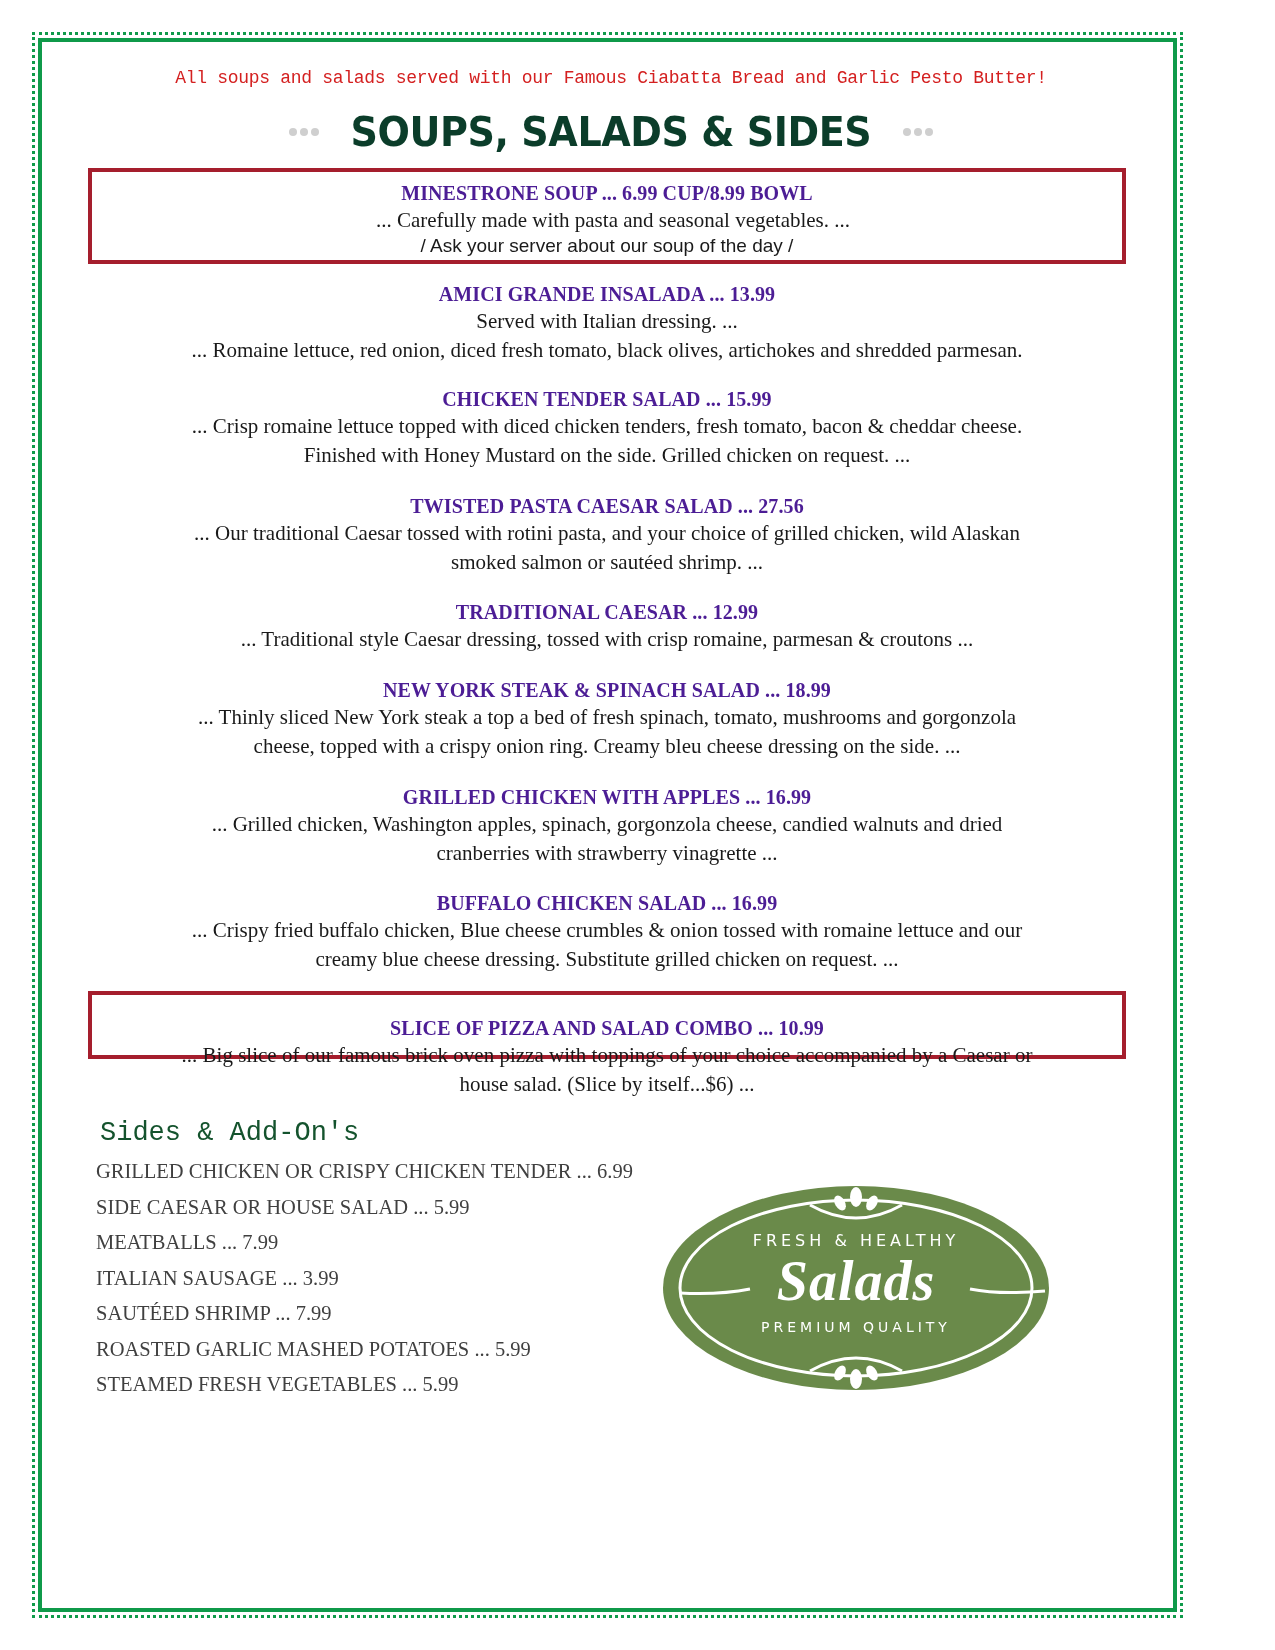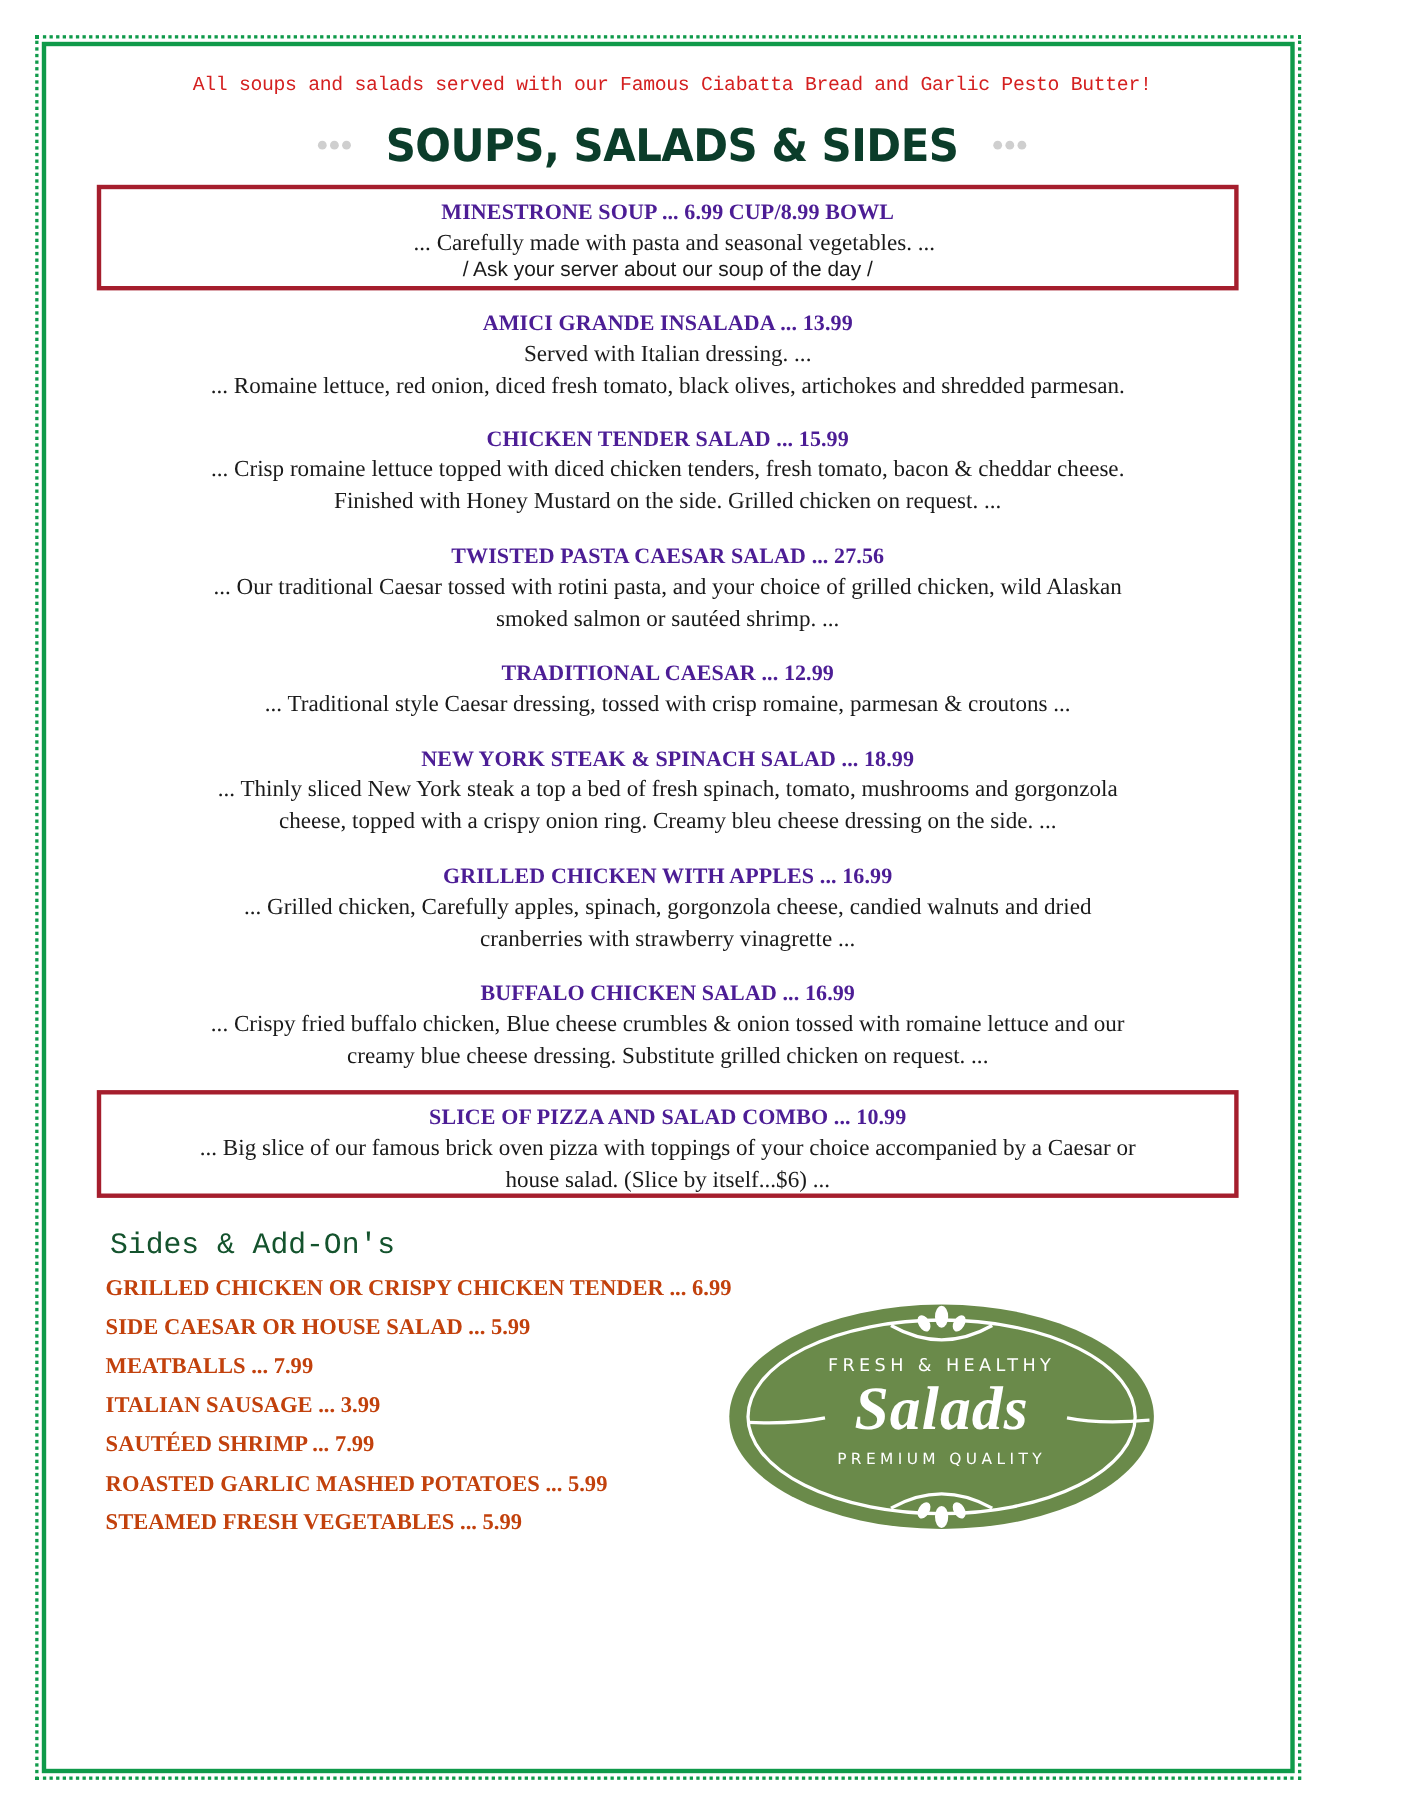--- a/index.html
+++ b/index.html
@@ -50,22 +50,22 @@
   .item-note {
     font-family: "Liberation Sans", sans-serif; font-size: 19px; line-height: 24px; color: #1a1a1a;
   }
 
   .sides-title {
     position: absolute; left: 100px; top: 1118px;
     font-family: "Liberation Mono", monospace; font-size: 27px; color: #14532d;
   }
   .sides-list { position: absolute; left: 96px; top: 1156px; }
   .side-item {
-    font-family: "Liberation Serif", serif; font-weight: bold; font-size: 20.5px;
-    height: 35.5px; line-height: 30px; color: #c2410c; white-space: nowrap;
+    font-family: "Liberation Serif", serif; font-weight: normal; font-size: 20.5px;
+    height: 35.5px; line-height: 30px; color: #404040; white-space: nowrap;
   }
 
   .logo { position: absolute; left: 660px; top: 1183px; width: 392px; height: 210px; }
   .logo-text-top, .logo-text-bottom, .logo-script {
     position: absolute; left: 0; width: 100%; text-align: center; color: #ffffff;
   }
   .logo-text-top {
     top: 48px; font-family: "DejaVu Sans", sans-serif; font-size: 16px; letter-spacing: 4px;
   }
   .logo-script {
@@ -130,31 +130,31 @@
 </div>
 
 <div class="item" style="top:677px;">
   <div class="item-name">NEW YORK STEAK &amp; SPINACH SALAD ... 18.99</div>
   <div class="item-desc">... Thinly sliced New York steak a top a bed of fresh spinach, tomato, mushrooms and gorgonzola</div>
   <div class="item-desc">cheese, topped with a crispy onion ring.  Creamy bleu cheese dressing on the side. ...</div>
 </div>
 
 <div class="item" style="top:784px;">
   <div class="item-name">GRILLED CHICKEN WITH APPLES ... 16.99</div>
-  <div class="item-desc">... Grilled chicken, Carefully apples, spinach, gorgonzola cheese,  candied walnuts and dried</div>
+  <div class="item-desc">... Grilled chicken, Washington apples, spinach, gorgonzola cheese,  candied walnuts and dried</div>
   <div class="item-desc">cranberries with strawberry vinagrette ...</div>
 </div>
 
 <div class="item" style="top:890px;">
   <div class="item-name">BUFFALO CHICKEN SALAD ... 16.99</div>
   <div class="item-desc">... Crispy fried buffalo chicken, Blue cheese crumbles &amp; onion tossed with romaine lettuce and our</div>
   <div class="item-desc">creamy blue cheese dressing.  Substitute grilled chicken on request. ...</div>
 </div>
 
-<div class="boxed" style="top:991px; height:98px; padding-top:8px;">
+<div class="boxed" style="top:991px; height:68px; padding-top:20px;">
   <div class="item">
     <div class="item-name">SLICE OF PIZZA AND SALAD COMBO ... 10.99</div>
     <div class="item-desc">... Big slice of our famous brick oven pizza with toppings of your choice accompanied by a Caesar or</div>
     <div class="item-desc">house salad.  (Slice by itself...$6) ...</div>
   </div>
 </div>
 
 <div class="sides-title">Sides &amp; Add-On's</div>
 <div class="sides-list">
   <div class="side-item">GRILLED CHICKEN OR CRISPY CHICKEN TENDER ... 6.99</div>

